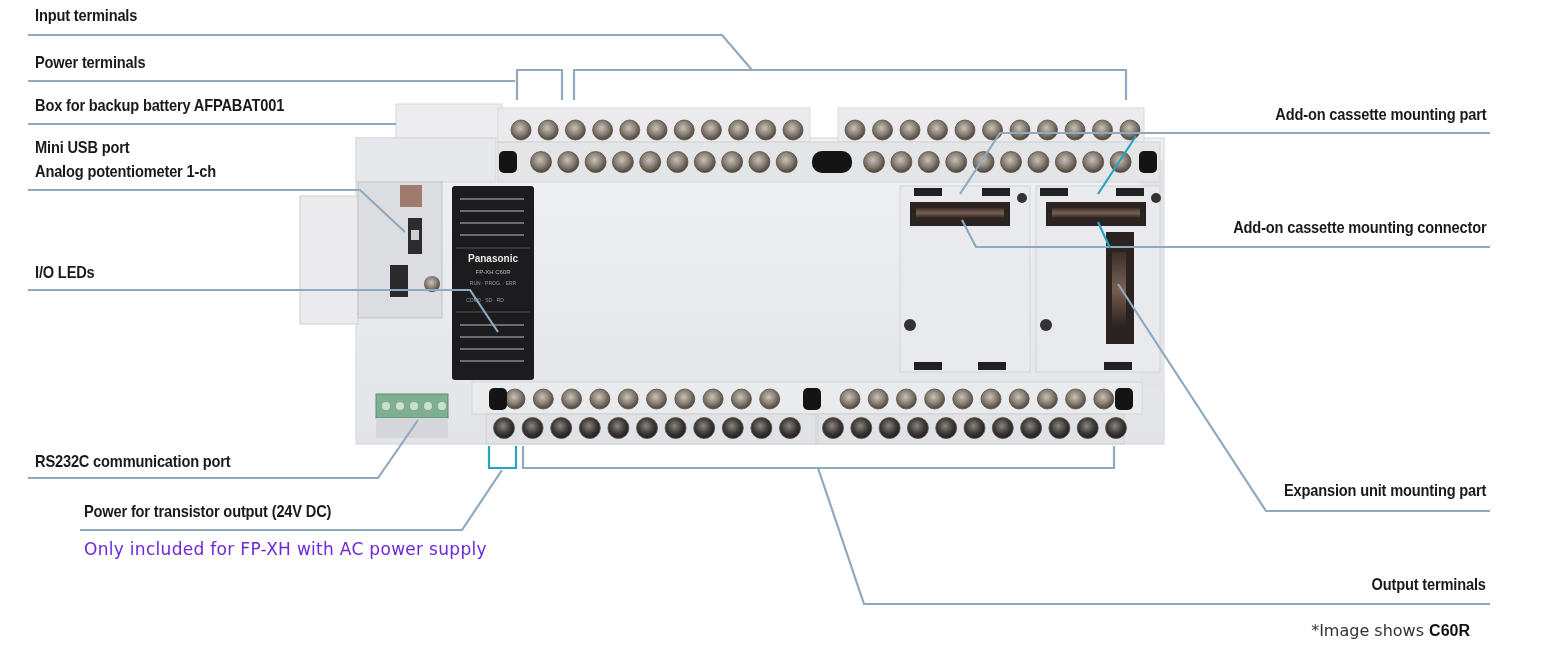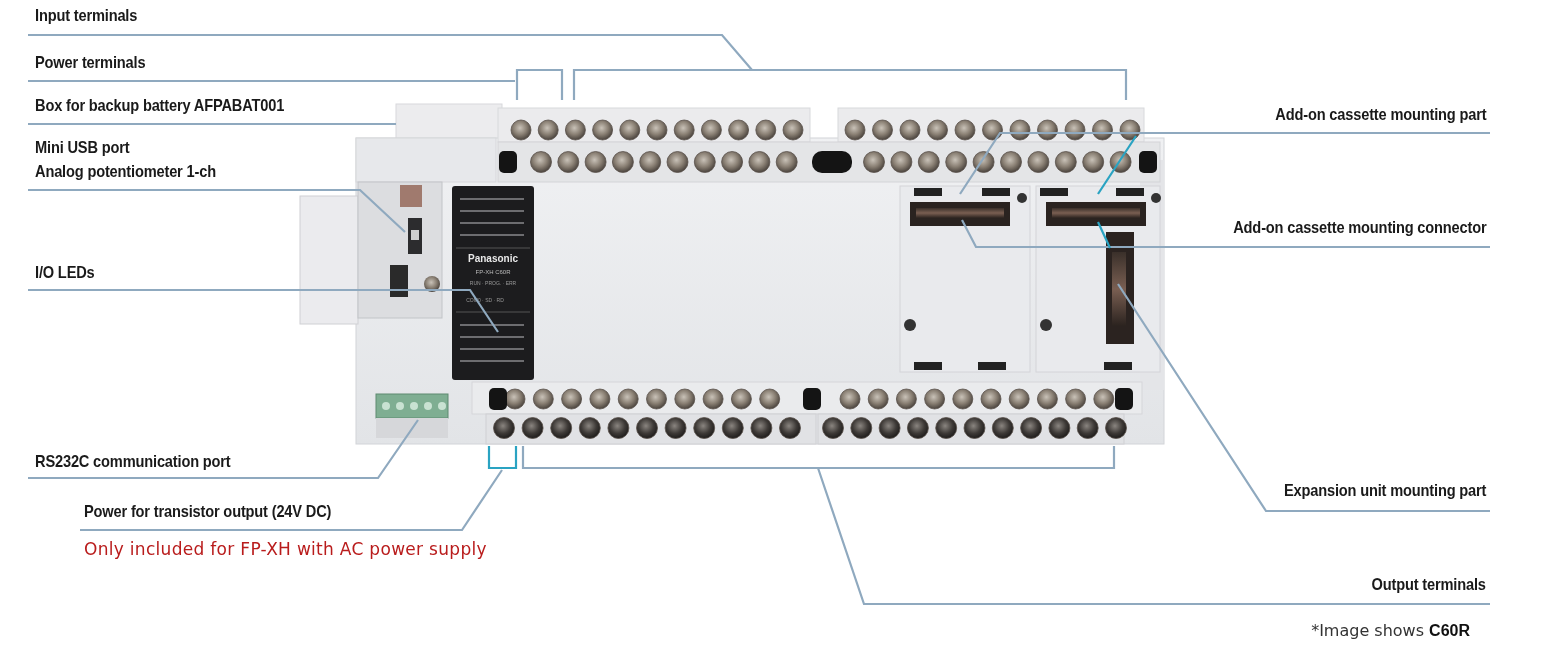--- a/index.html
+++ b/index.html
@@ -2,21 +2,21 @@
 <html><head>
 <meta charset="utf-8">
 <style>
   html, body { margin:0; padding:0; background:#ffffff; }
   body { width:1548px; height:663px; position:relative; overflow:hidden;
          font-family:"Liberation Sans", "DejaVu Sans", sans-serif; }
   .label { position:absolute; font-family:"Liberation Sans", sans-serif; font-weight:bold;
            font-size:17px; color:#1a1a1a; letter-spacing:-0.2px; white-space:nowrap;
            transform:scaleX(0.86); transform-origin:left top; }
   .label.right { transform-origin:right top; text-align:right; }
-  .note { position:absolute; font-family:"DejaVu Sans", sans-serif; font-size:17px; color:#b91c1c;
+  .note { position:absolute; font-family:"DejaVu Sans", sans-serif; font-size:17px; color:#6d28d9;
           white-space:nowrap; letter-spacing:0.3px; }
   .footnote { position:absolute; font-family:"DejaVu Sans", sans-serif; font-size:16px; color:#333; white-space:nowrap; }
   .footnote b { font-family:"Liberation Sans", sans-serif; font-weight:bold; color:#111; }
   svg#lines { position:absolute; left:0; top:0; }
   #device { position:absolute; left:0; top:0; }
 </style>
 </head>
 <body>
 
 <svg id="device" width="1548" height="663" viewBox="0 0 1548 663">

